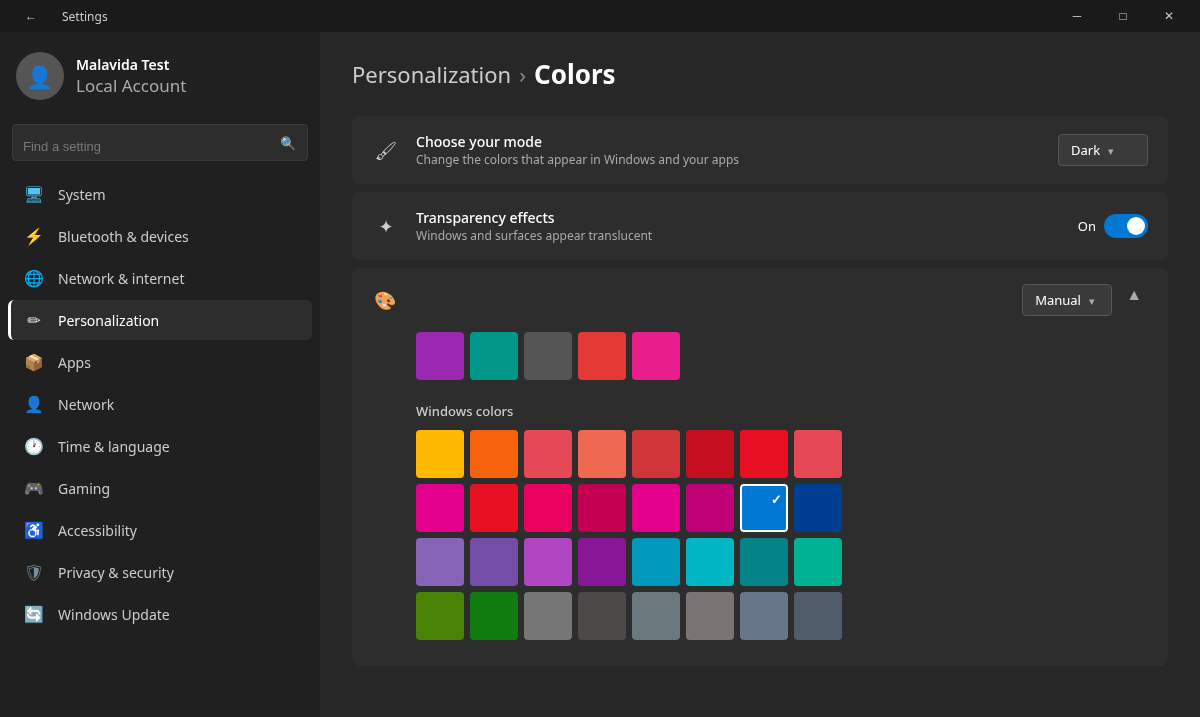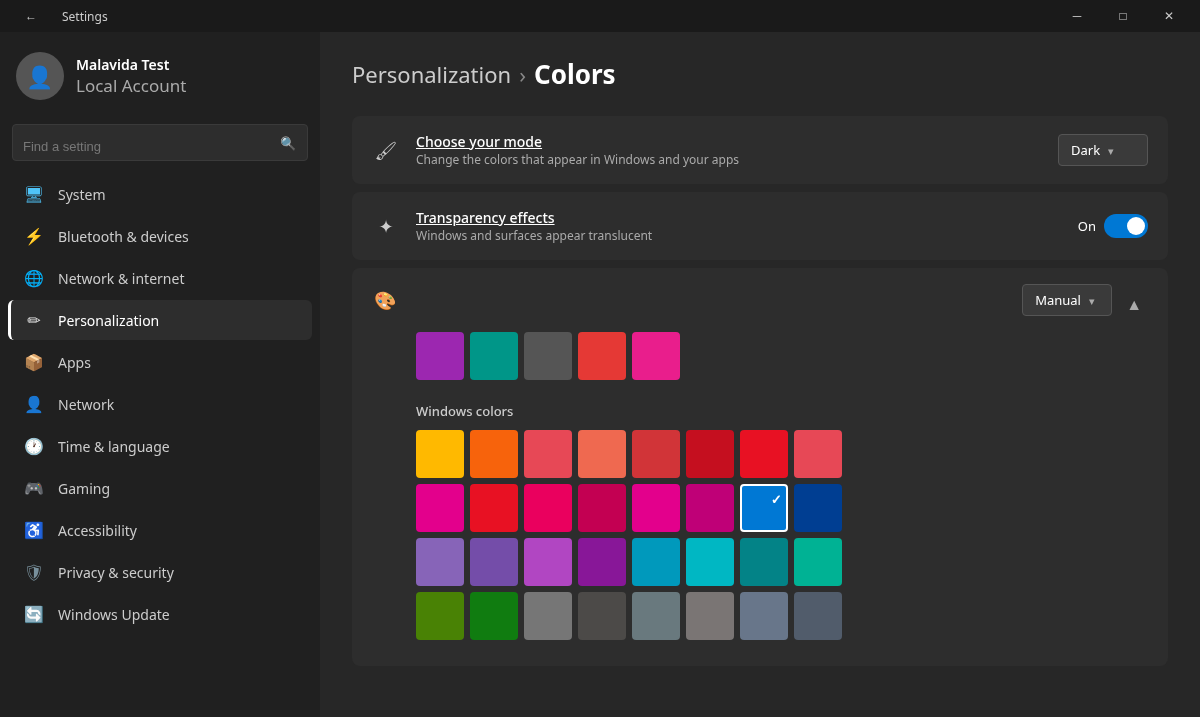--- a/index.html
+++ b/index.html
@@ -204,21 +204,20 @@
       justify-content: center;
       color: #cccccc;
       font-size: 18px;
       flex-shrink: 0;
     }
     .setting-text { flex: 1; }
     .setting-title {
       font-size: 14px;
       font-weight: 500;
       color: #ffffff;
-      text-decoration: underline;
     }
     .setting-desc {
       font-size: 12px;
       color: #aaaaaa;
       margin-top: 0;
     }
     .setting-control {
       display: flex;
       align-items: center;
     }
@@ -270,21 +269,21 @@
       display: flex;
       align-items: center;
       gap: 16px;
       padding: 16px 20px;
     }
     .accent-card-body {
       padding: 0 20px 20px 64px;
     }
     .accent-dropdown-row {
       display: flex;
-      align-items: flex-end;
+      align-items: flex-start;
       gap: 8px;
       margin-left: auto;
     }
     .collapse-btn {
       background: none;
       border: none;
       color: #aaa;
       font-size: 16px;
       cursor: pointer;
       padding: 2px 6px;

